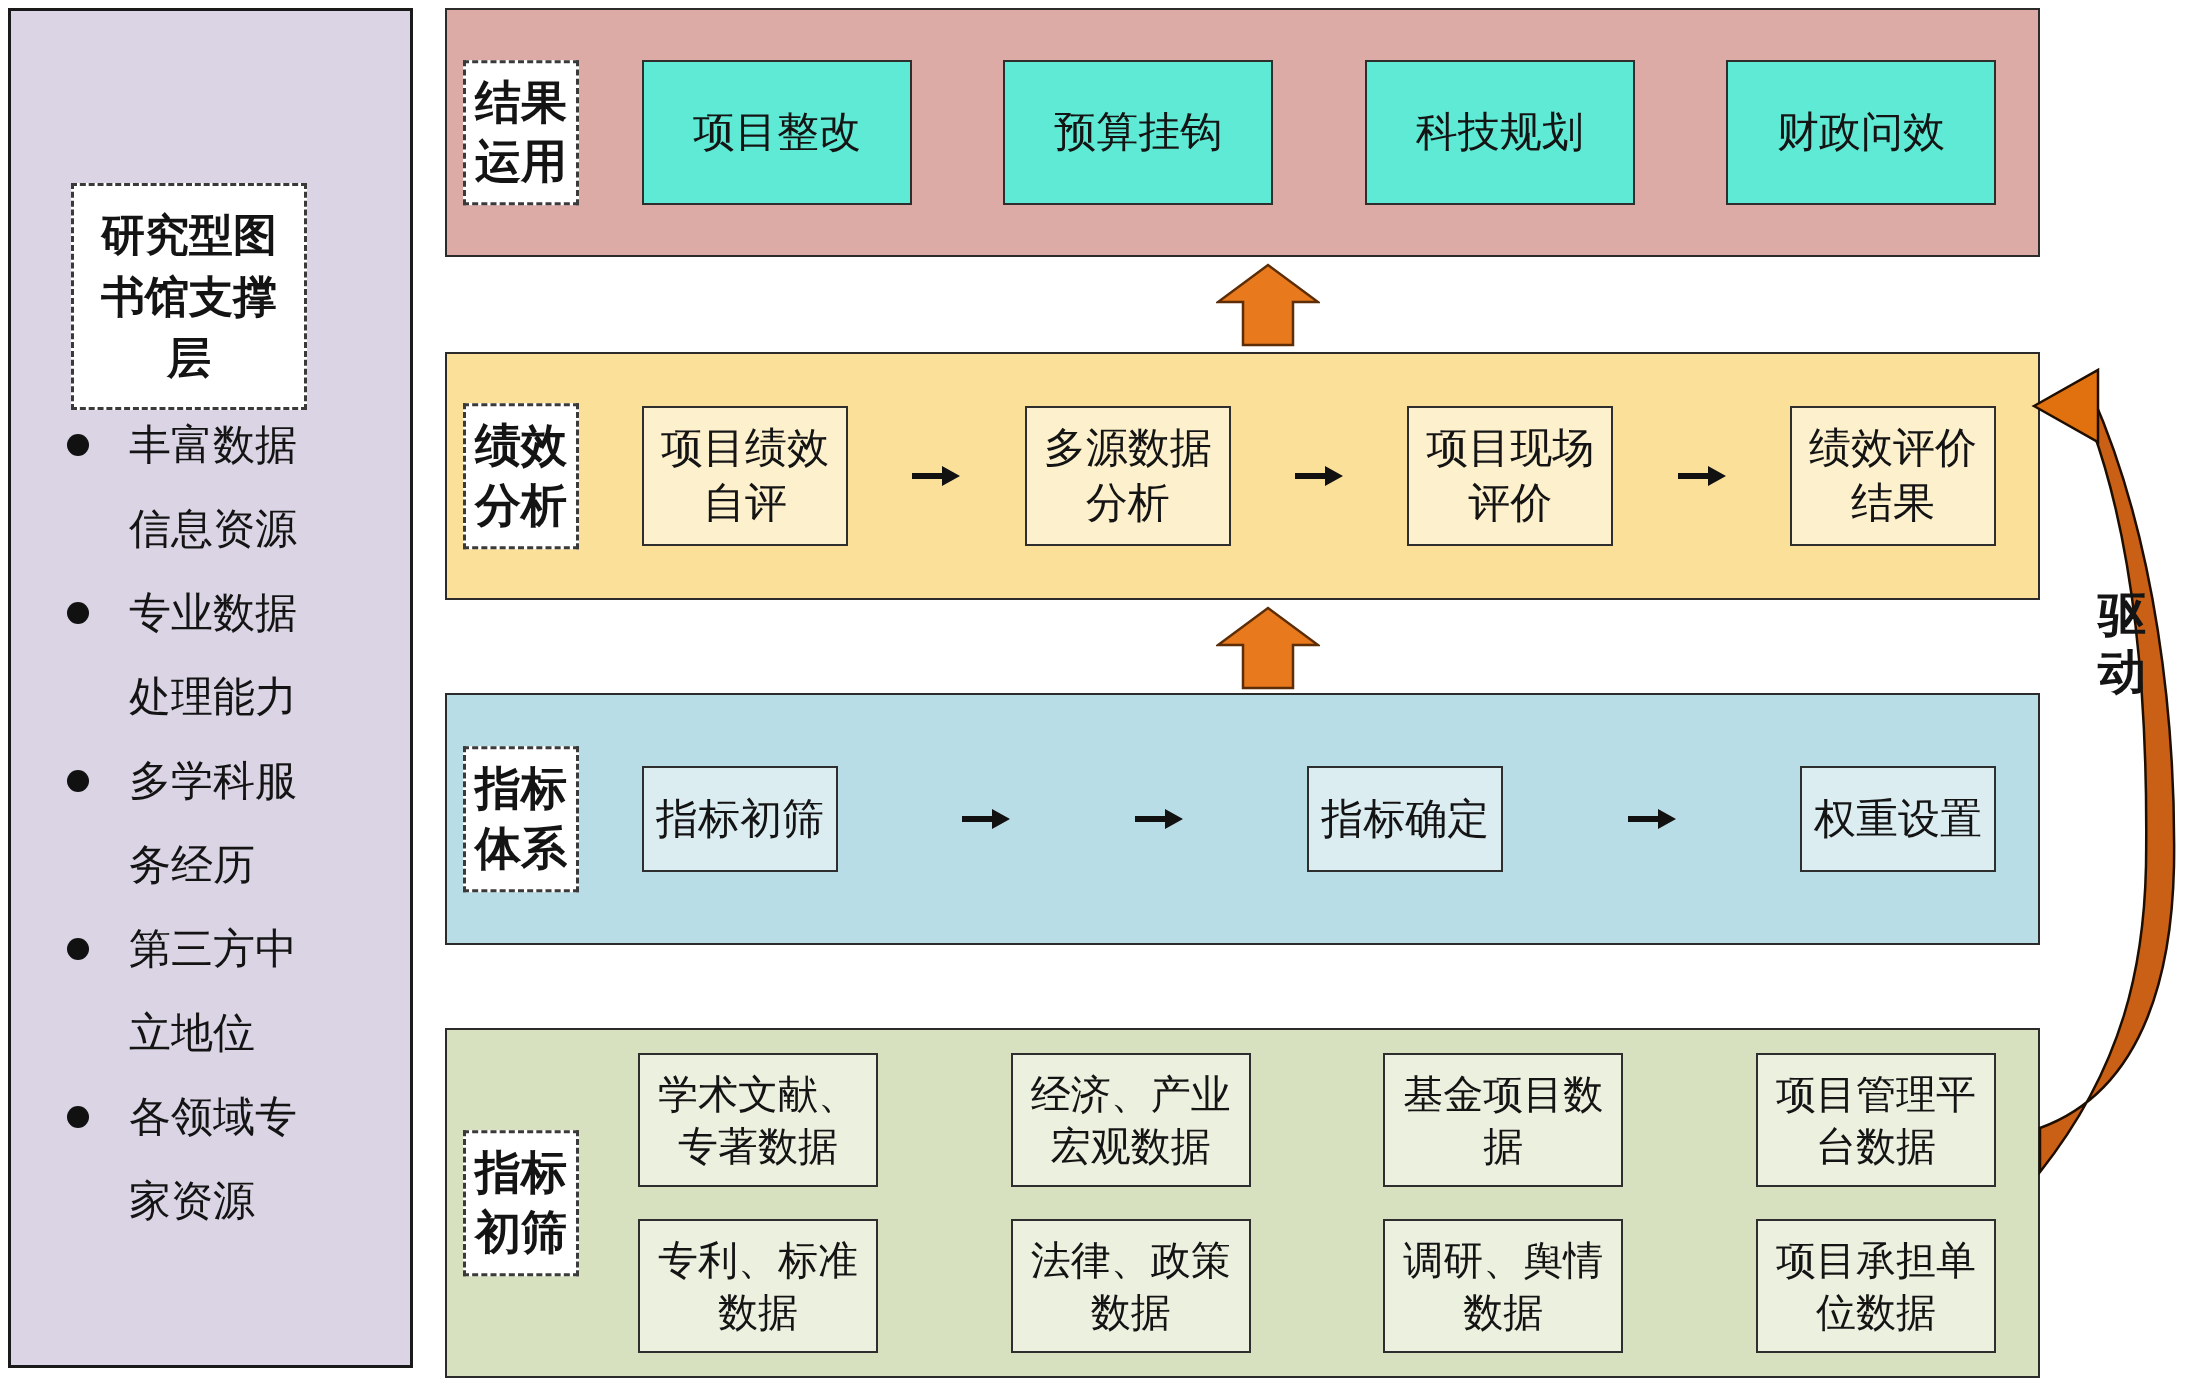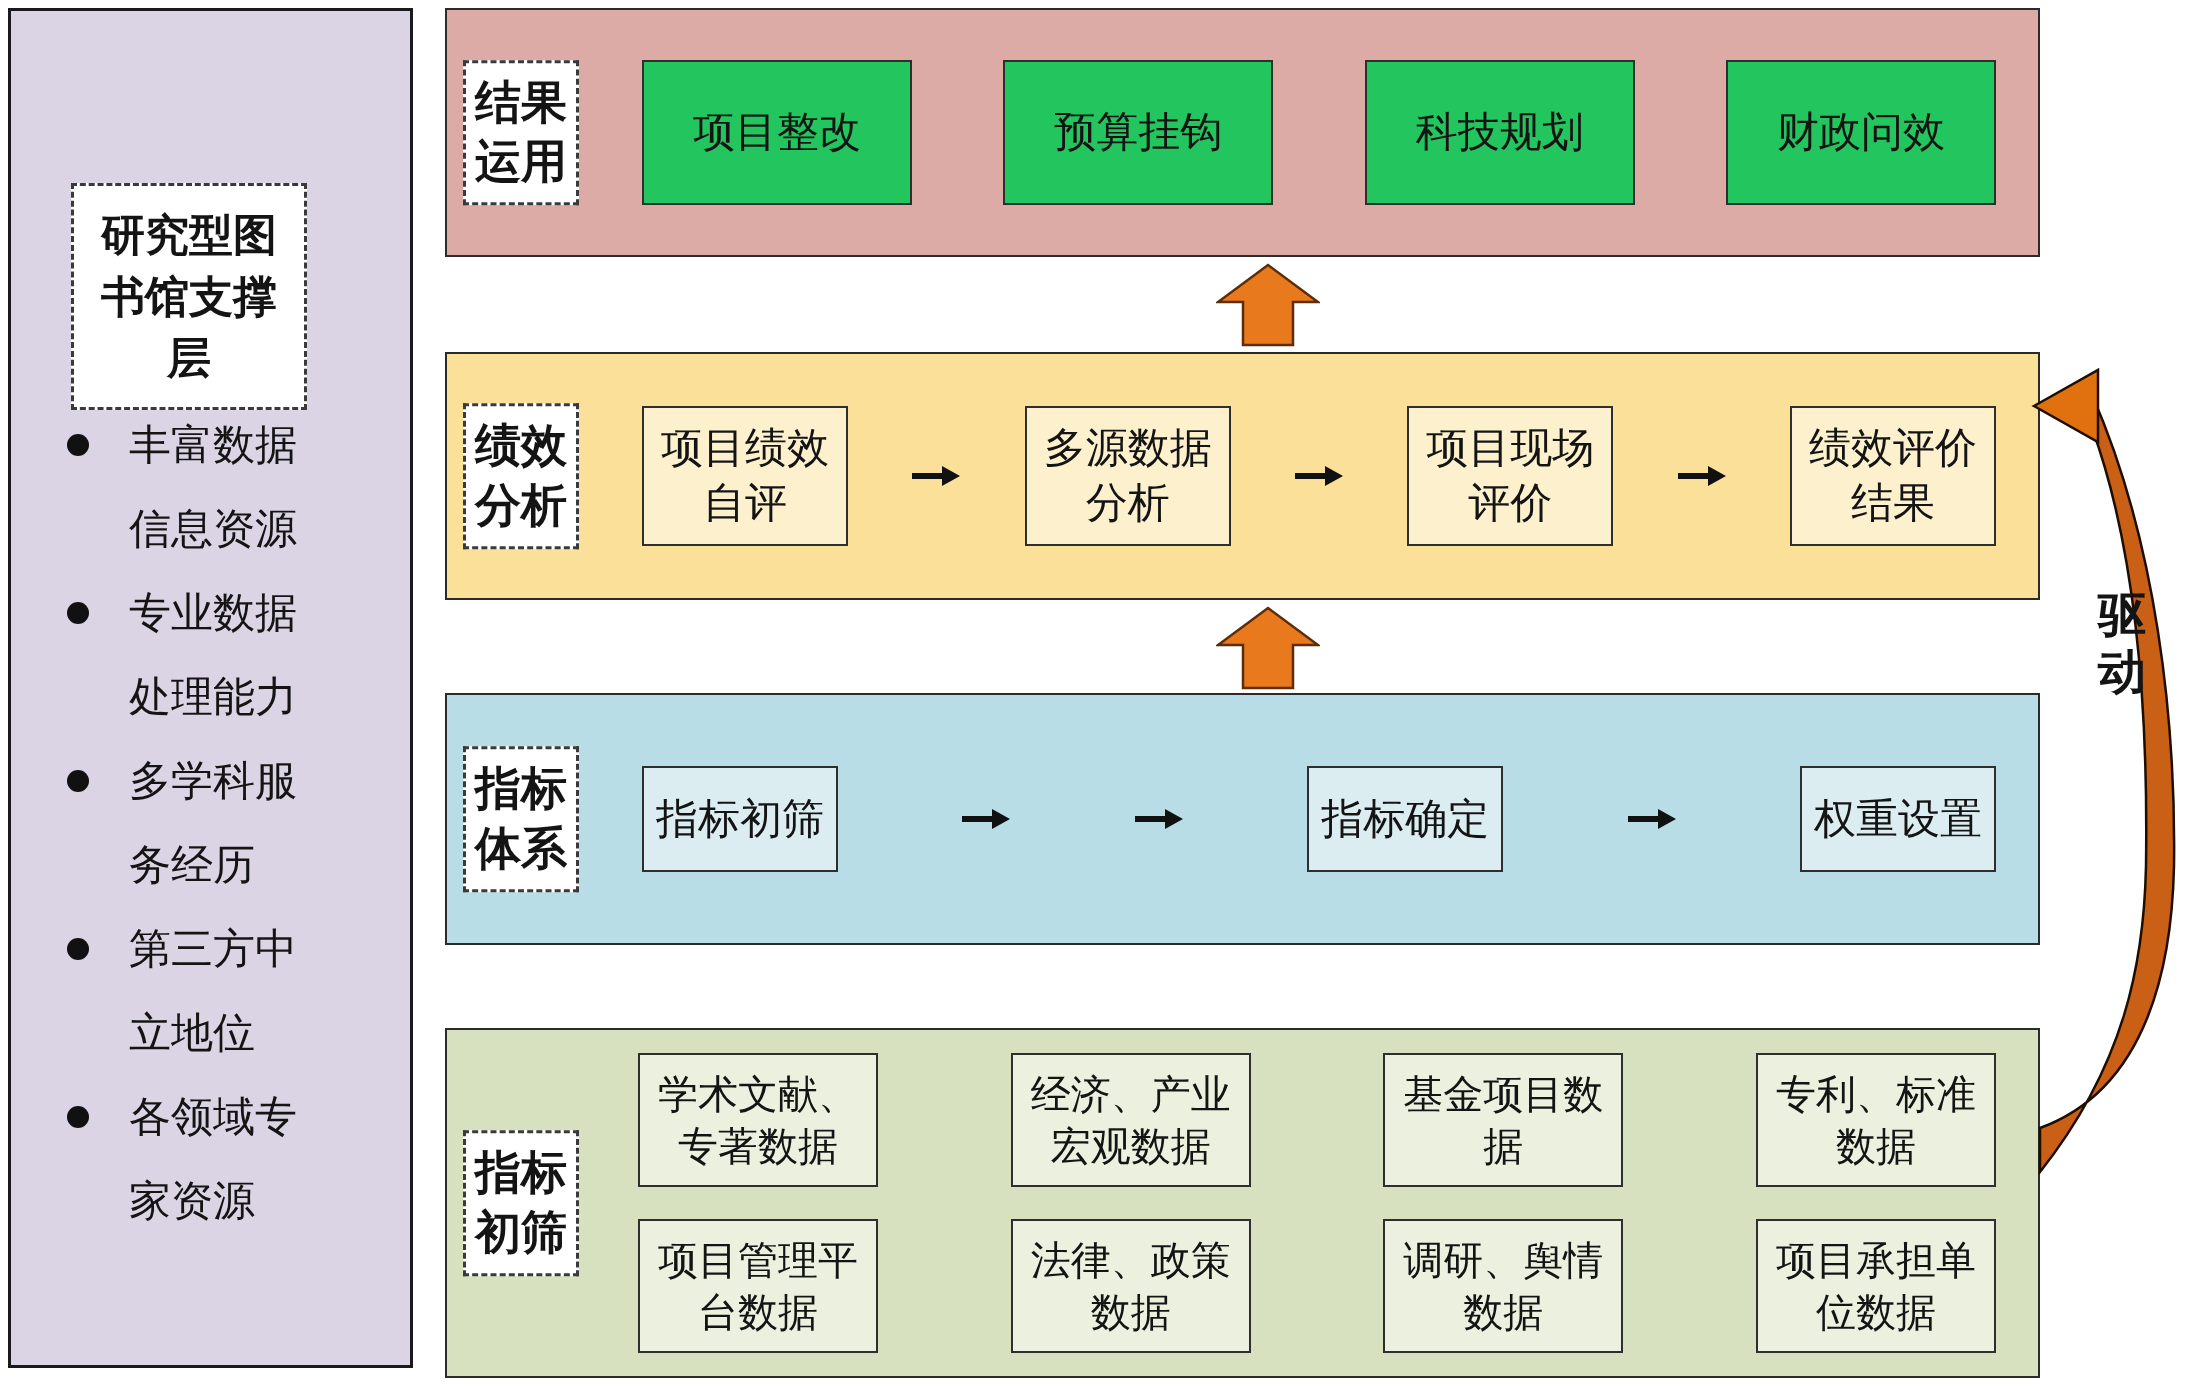--- a/index.html
+++ b/index.html
@@ -29,21 +29,21 @@
   .band-label { position:absolute; left:16px; top:50%; transform:translateY(-50%);
                 width:116px; box-sizing:border-box; background:#ffffff;
                 border:3px dashed #3a3a3a; padding:10px 0;
                 font-size:46px; font-weight:bold; text-align:center; line-height:1.3; }
 
   .row { position:absolute; left:195px; right:42px; top:0; bottom:0;
          display:flex; align-items:center; justify-content:space-between; }
   .node { box-sizing:border-box; border:2px solid #2e2e2e;
           display:flex; align-items:center; justify-content:center;
           text-align:center; font-size:42px; line-height:1.3; }
-  .node-pink   { width:270px; height:145px; background:#22c55e; }
+  .node-pink   { width:270px; height:145px; background:#5eead4; }
   .node-yellow { width:206px; height:140px; background:#fdf0cd; }
   .node-blue   { width:196px; height:106px; background:#dcedf2; }
   .harrow { flex:0 0 auto; }
 
   .data-grid { position:absolute; left:150px; right:42px; top:0; bottom:0;
                display:grid; grid-template-columns:repeat(4,240px);
                grid-template-rows:134px 134px; row-gap:32px;
                justify-content:space-between; align-content:center;margin-left:41px; }
   .node-green { width:240px; height:100%; background:#ecf1df; padding:0 14px;
                 font-size:40px; }
@@ -134,22 +134,22 @@
       <div class="node node-blue">权重设置</div>
     </div>
   </section>
 
   <section class="band band-data">
     <div class="band-label">指标初筛</div>
     <div class="data-grid">
       <div class="node node-green">学术文献、专著数据</div>
       <div class="node node-green">经济、产业宏观数据</div>
       <div class="node node-green">基金项目数据</div>
+      <div class="node node-green">项目管理平台数据</div>
       <div class="node node-green">专利、标准数据</div>
-      <div class="node node-green">项目管理平台数据</div>
       <div class="node node-green">法律、政策数据</div>
       <div class="node node-green">调研、舆情数据</div>
       <div class="node node-green">项目承担单位数据</div>
     </div>
   </section>
 
   <svg class="up-arrow up-arrow-1" viewBox="0 0 104 84">
     <polygon points="52,2 102,39 77,39 77,82 27,82 27,39 2,39" fill="#e8791d" stroke="#5c2d06" stroke-width="2.5"></polygon>
   </svg>
   <svg class="up-arrow up-arrow-2" viewBox="0 0 104 84">

